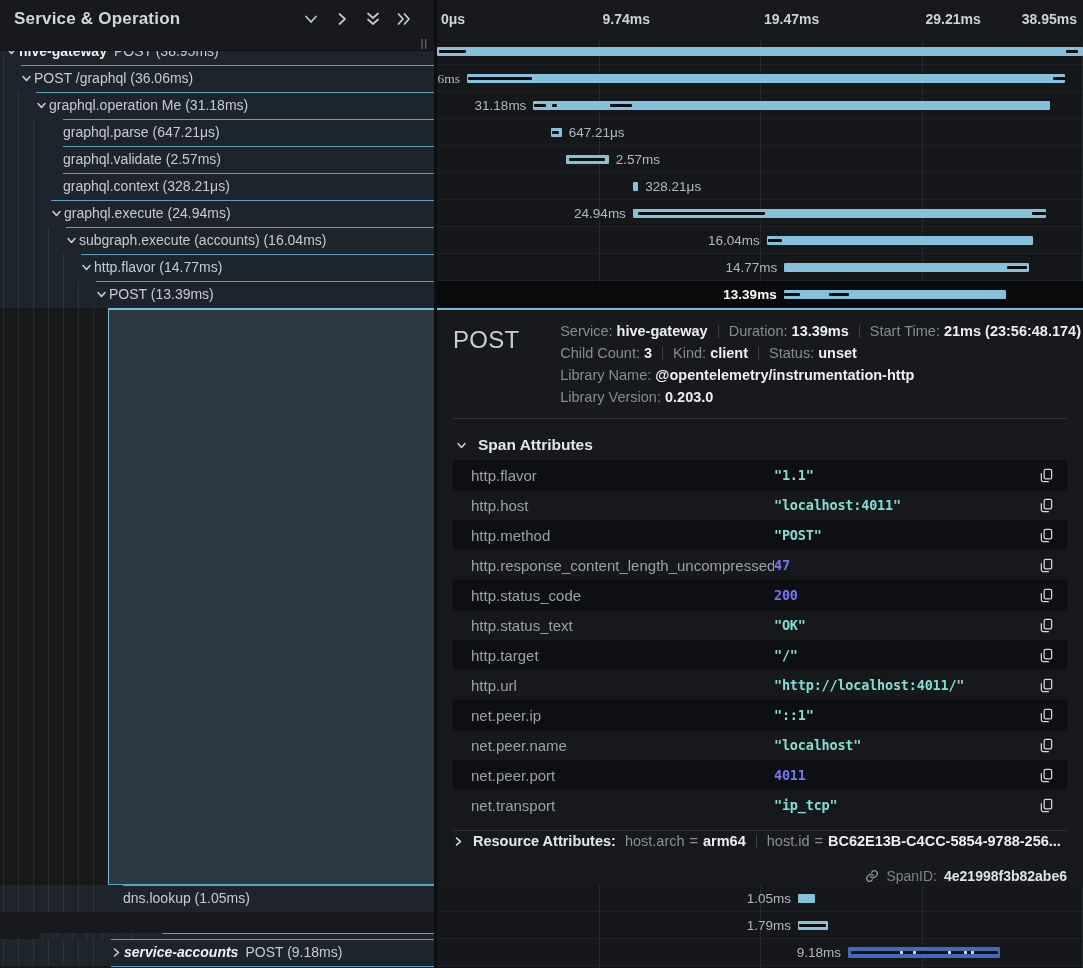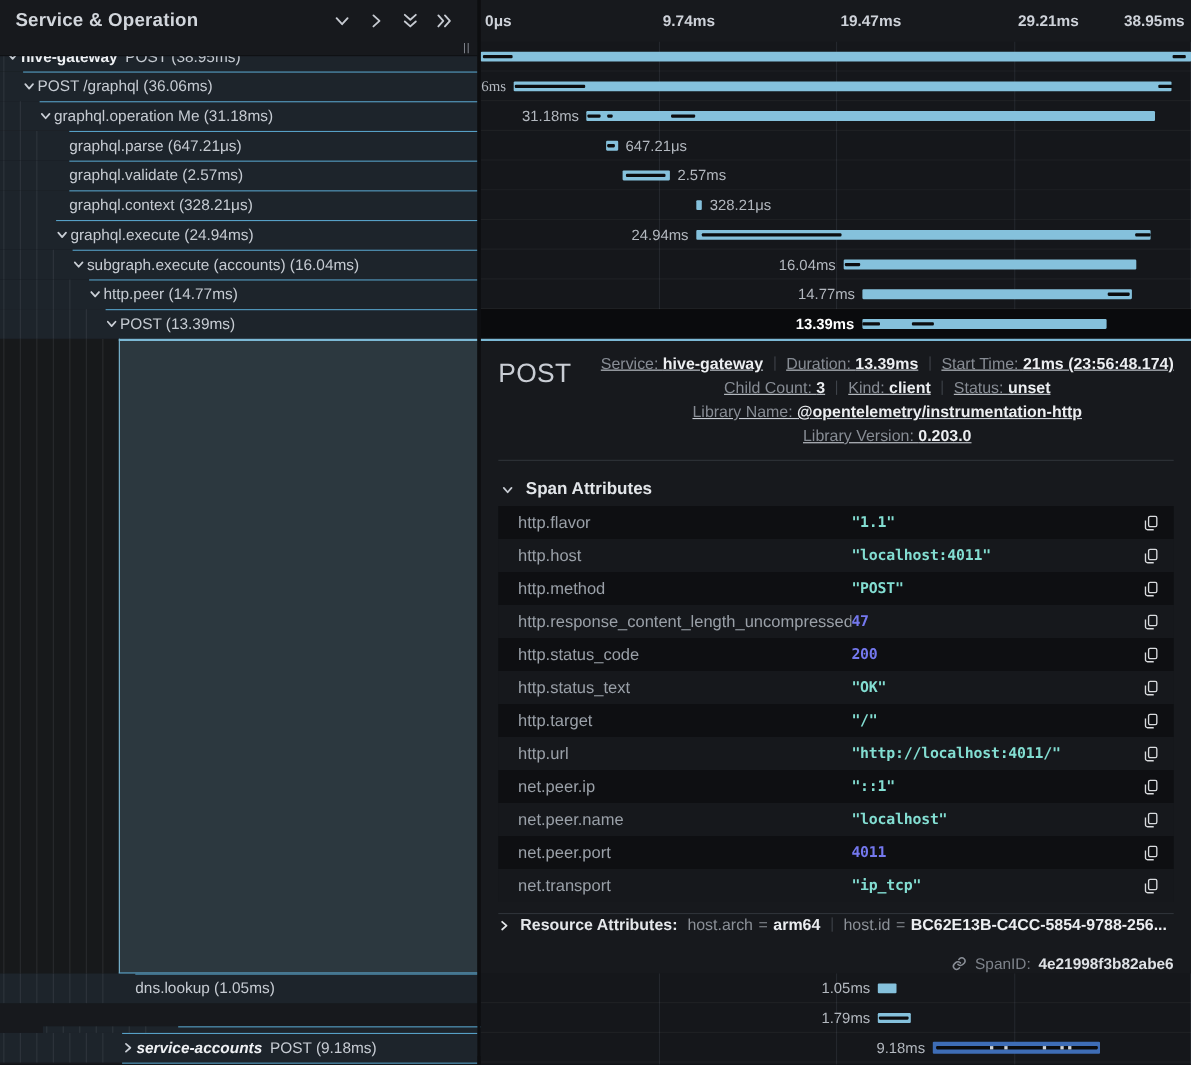--- a/index.html
+++ b/index.html
@@ -43,21 +43,21 @@
   .mark.onblue { top:12px; height:3px; }
   .dot { position:absolute; top:12px; width:3px; height:3px; background:#ccd2d9; }
   .tl-label { position:absolute; top:0; line-height:27px; font-size:13.5px; color:#b3b8bf; white-space:nowrap; }
   .tl-row.selected .tl-label { color:#ffffff; font-weight:700; }
   
   .detail-panel {
     position:absolute; left:0; top:308px; width:646px; height:577px;
     background:#17191d; border-top:2px solid #7cb9d5; z-index:5; padding:0 16px;
   }
   .dp-title { position:absolute; left:16px; top:16px; font-size:24px; font-weight:500; color:#c9cdd4; letter-spacing:.3px; }
-  .dp-meta { position:absolute; right:16px; top:10px; text-align:center;text-decoration:underline; }
+  .dp-meta { position:absolute; right:2px; top:10px; text-align:left; }
   .dp-meta-line { height:22px; line-height:22px; font-size:14.5px; white-space:nowrap; }
   .ml { color:#878c94; }
   .mv { color:#eceef1; font-weight:700; }
   .sep { display:inline-block; width:1px; height:13px; background:#3f434a; margin:0 10px; vertical-align:-2px; }
   .dp-divider { position:absolute; left:16px; right:16px; height:1px; background:#2e3238; }
   .sec-head { position:absolute; left:16px; top:124px; height:22px; display:flex; align-items:center; gap:9px; cursor:pointer; }
   .sec-title { font-size:15.5px; font-weight:700; color:#e2e5e9; }
   .attr-table { position:absolute; left:16px; top:150px; width:614px; list-style:none; }
   .attr-row { display:flex; align-items:center; height:30px; padding:0 12px 0 18px; }
   .attr-row:nth-child(odd)  { background:#0e0f12; }
@@ -172,21 +172,21 @@
           <div class="guide" style="left: 17.5px;"></div>
           <div class="guide" style="left: 32.5px;"></div>
           <div class="guide" style="left: 47.5px;"></div>
           <div class="guide" style="left: 62.5px;"></div>
           <div class="row-border" style="left: 81px;"></div>
           <div class="chev" style="left: 81px;">
             <svg width="11" height="11" viewBox="0 0 11 11">
               <path d="M2 3.5 L5.5 7.5 L9 3.5" fill="none" stroke="currentColor" stroke-width="1.6" stroke-linecap="round" stroke-linejoin="round"></path>
             </svg>
           </div>
-          <div class="txt" style="left: 94px;">http.peer (14.77ms)</div>
+          <div class="txt" style="left: 94px;">http.flavor (14.77ms)</div>
         </div>
         <div class="tree-row" style="top: 281px;">
           <div class="guide" style="left: 2.5px;"></div>
           <div class="guide" style="left: 17.5px;"></div>
           <div class="guide" style="left: 32.5px;"></div>
           <div class="guide" style="left: 47.5px;"></div>
           <div class="guide" style="left: 62.5px;"></div>
           <div class="guide" style="left: 77.5px;"></div>
           <div class="row-border" style="left: 96px;"></div>
           <div class="chev" style="left: 96px;">

